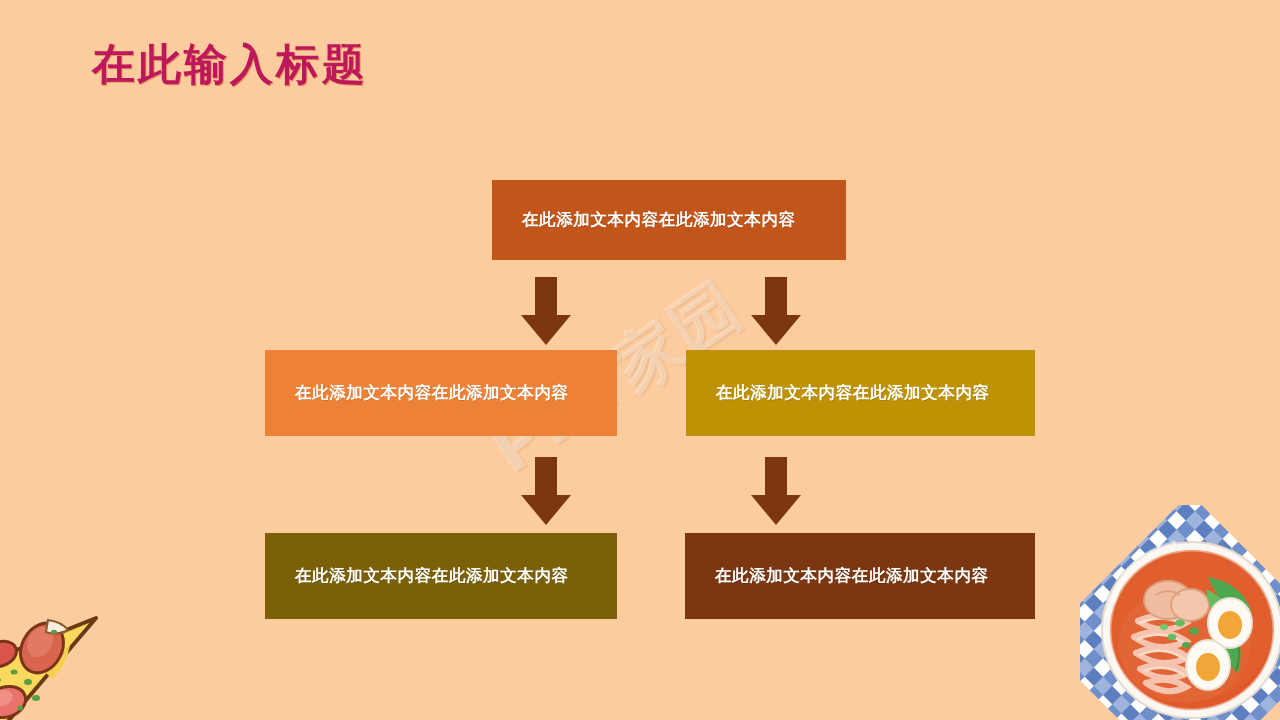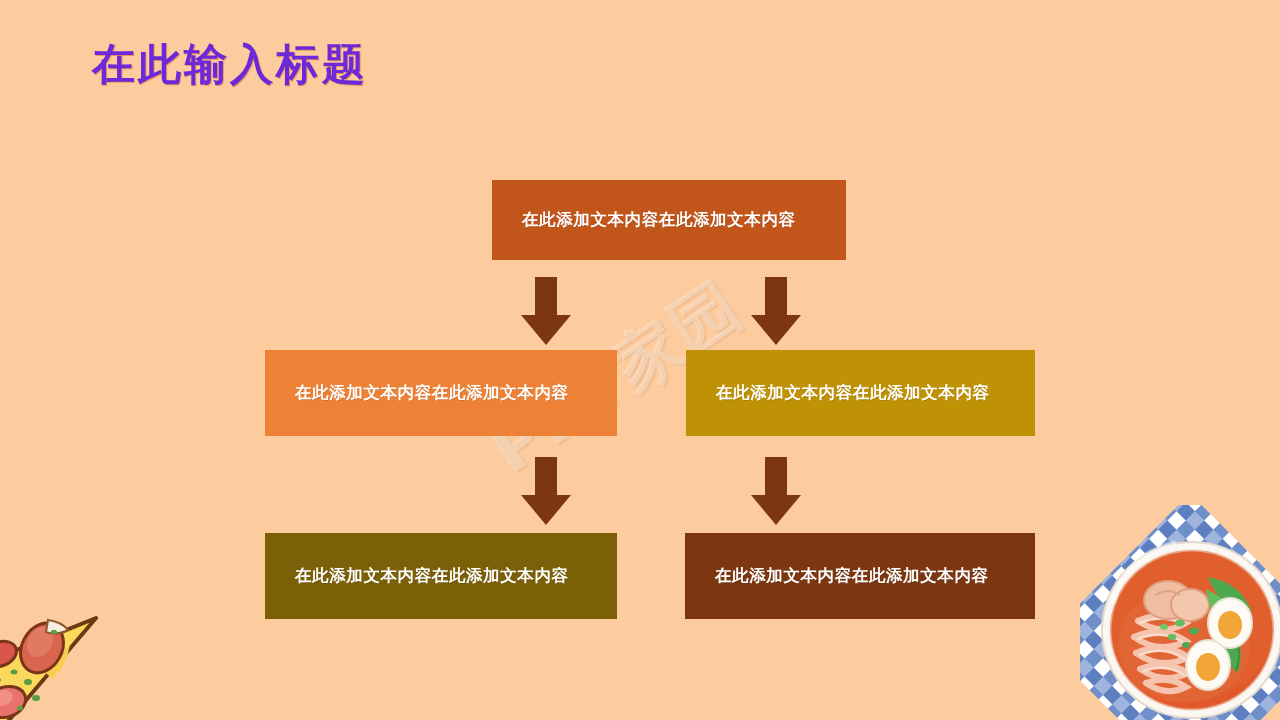--- a/index.html
+++ b/index.html
@@ -132,21 +132,21 @@
     width: 200px;
     height: 215px;
     z-index: 3;
   }
 </style>
 </head>
 <body>
 
 <div id="slide" style="background: rgb(252, 203, 158);">
 
-  <div id="slide-title" style="color: #6d28d9;">在此输入标题</div>
+  <div id="slide-title" style="color: #be185d;">在此输入标题</div>
 
   <div id="watermark">PPT家园</div>
 
   <div class="arrow" id="arrow-1">
     <span class="shaft" style="background: rgb(124, 55, 17);"></span>
     <span class="head" style="border-top-color: rgb(124, 55, 17);"></span>
   </div>
   <div class="arrow" id="arrow-2">
     <span class="shaft" style="background: rgb(124, 55, 17);"></span>
     <span class="head" style="border-top-color: rgb(124, 55, 17);"></span>

